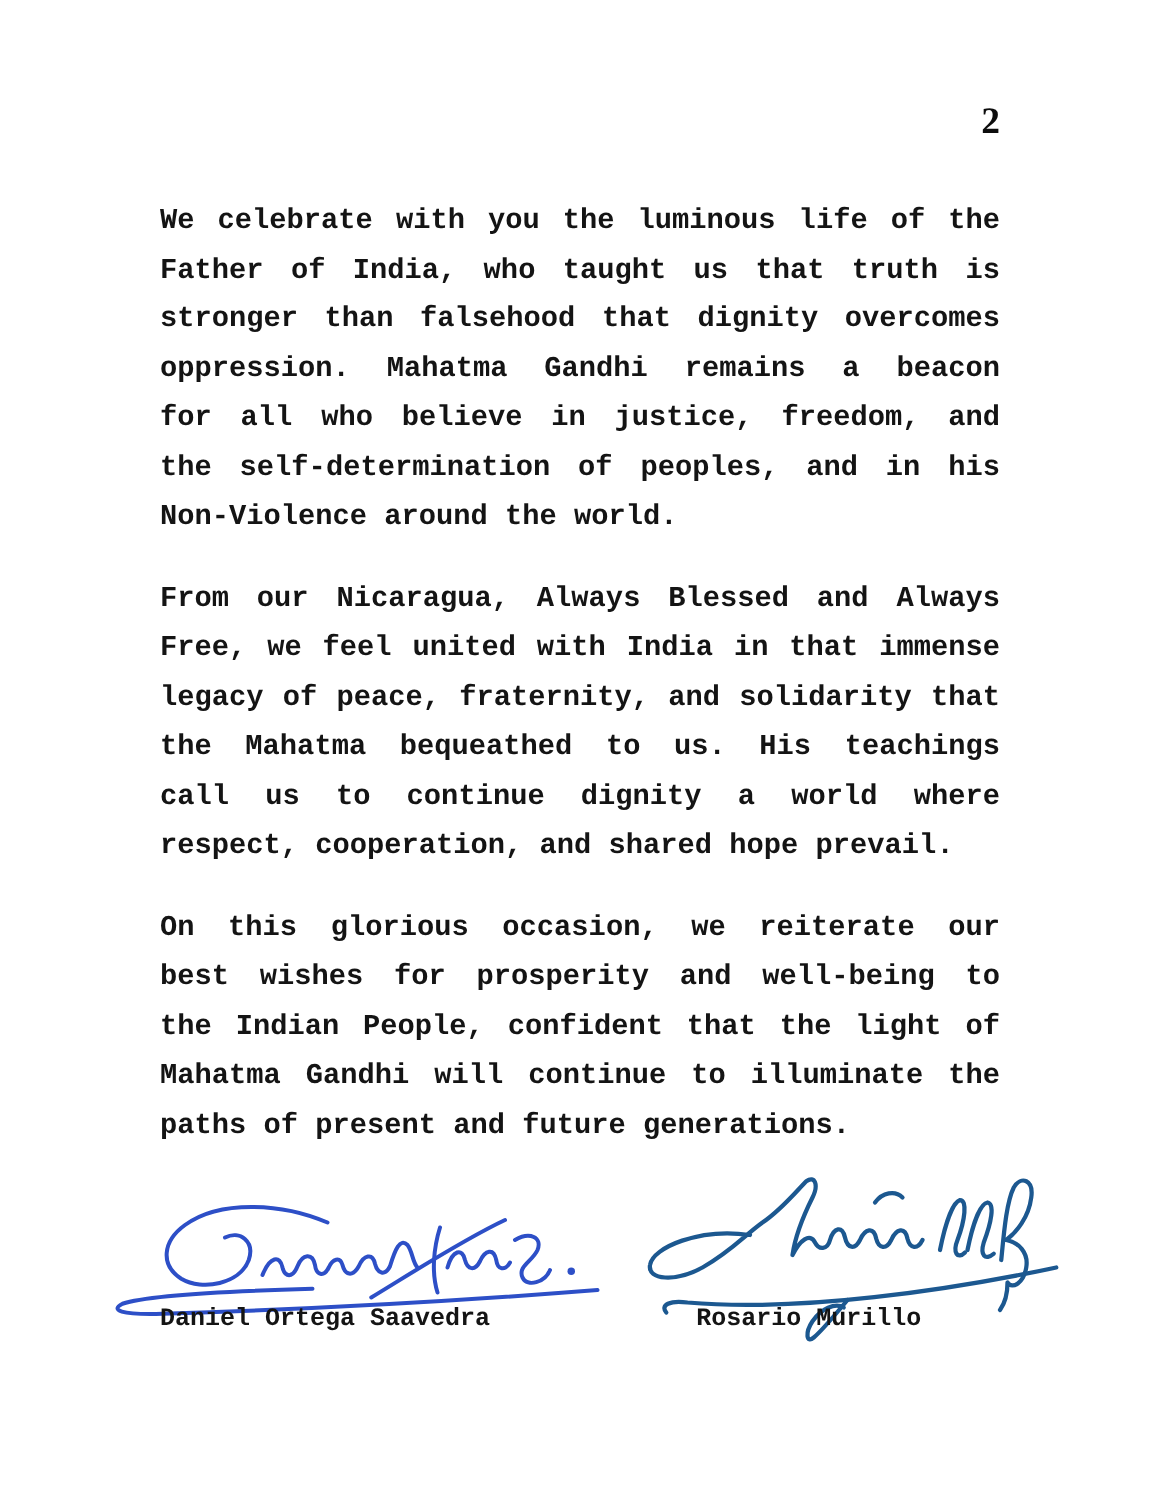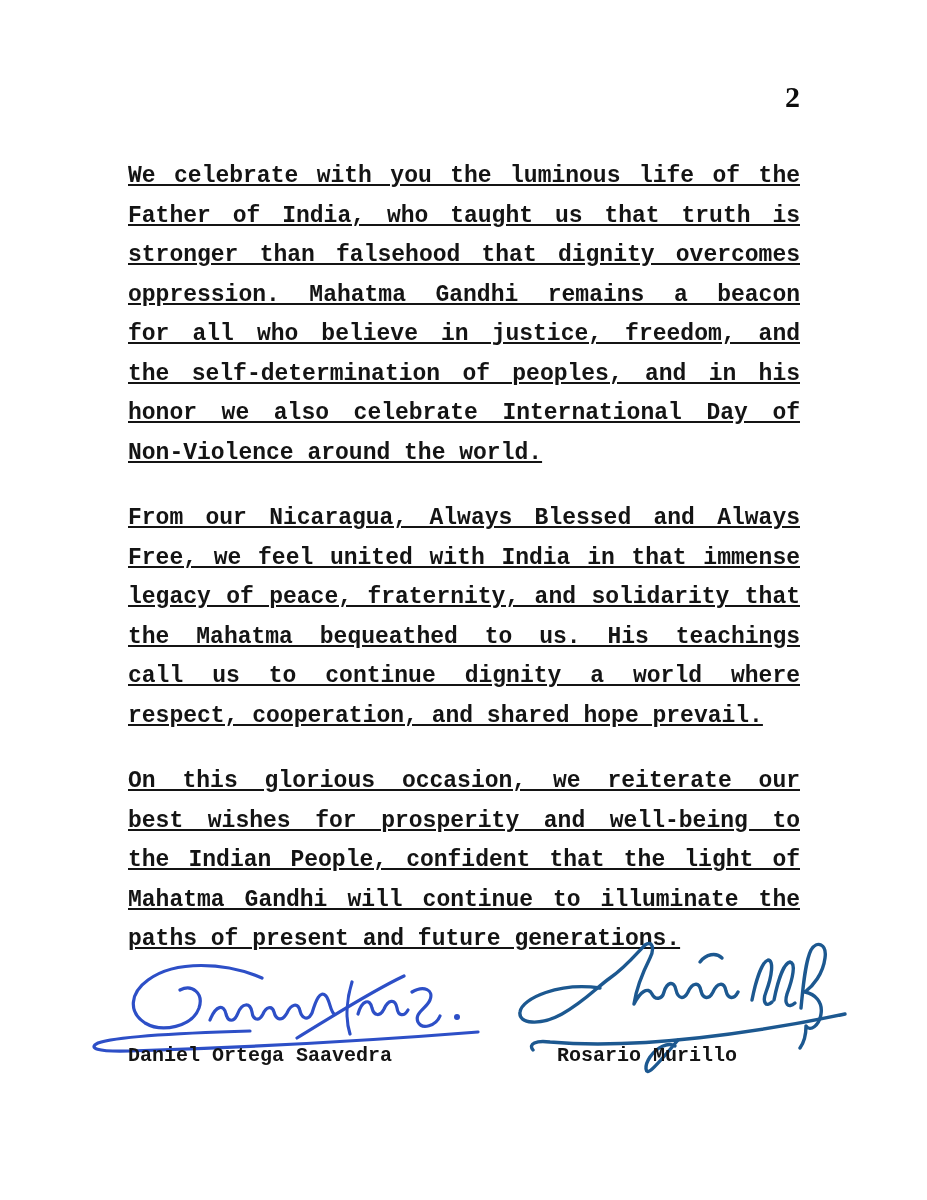--- a/index.html
+++ b/index.html
@@ -27,21 +27,20 @@
   .body-text {
     position: absolute;
     left: 128px;
     top: 157px;
     width: 672px;
     font-family: "Liberation Mono", monospace;
     font-weight: 700;
     font-size: 23px;
     line-height: 39.5px;
     color: #141414;
-    text-decoration: underline;
   }
   .para { margin: 0 0 26px 0; }
   .tline {
     text-align: justify;
     text-align-last: justify;
     white-space: normal;
   }
   .para .tline:last-child { text-align-last: left; }
   .sig-name {
     position: absolute;
@@ -76,21 +75,20 @@
   <div class="page-number">2</div>
 
   <div class="body-text">
     <div class="para">
         <div class="tline">We celebrate with you the luminous life of the</div>
         <div class="tline">Father of India, who taught us that truth is</div>
         <div class="tline">stronger than falsehood that dignity overcomes</div>
         <div class="tline">oppression. Mahatma Gandhi remains a beacon</div>
         <div class="tline">for all who believe in justice, freedom, and</div>
         <div class="tline">the self-determination of peoples, and in his</div>
-        <div class="tline">honor we also celebrate International Day of</div>
         <div class="tline">Non-Violence around the world.</div>
       </div>
     <div class="para">
         <div class="tline">From our Nicaragua, Always Blessed and Always</div>
         <div class="tline">Free, we feel united with India in that immense</div>
         <div class="tline">legacy of peace, fraternity, and solidarity that</div>
         <div class="tline">the Mahatma bequeathed to us. His teachings</div>
         <div class="tline">call us to continue dignity a world where</div>
         <div class="tline">respect, cooperation, and shared hope prevail.</div>
       </div>

